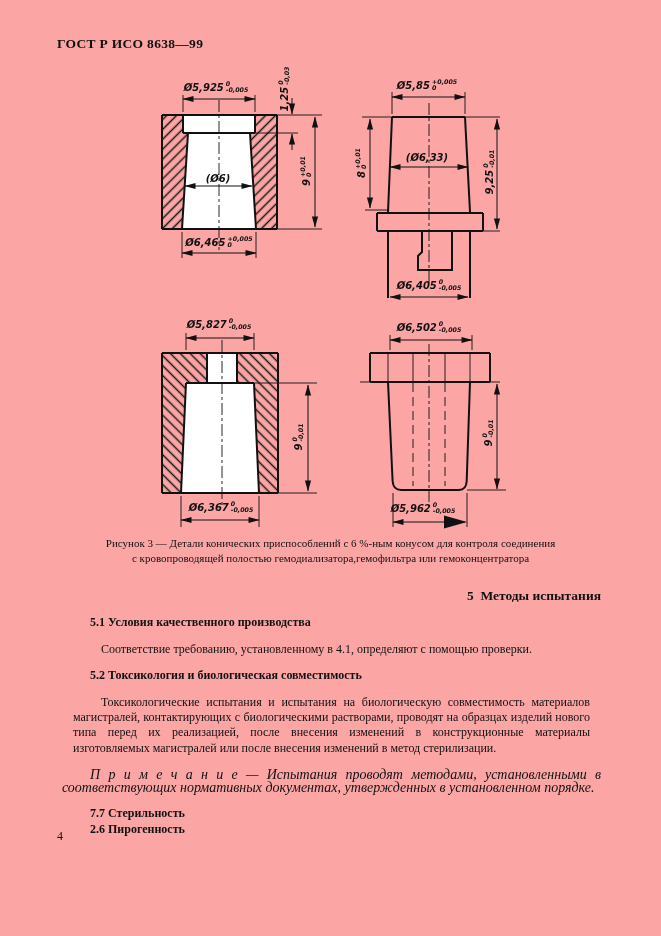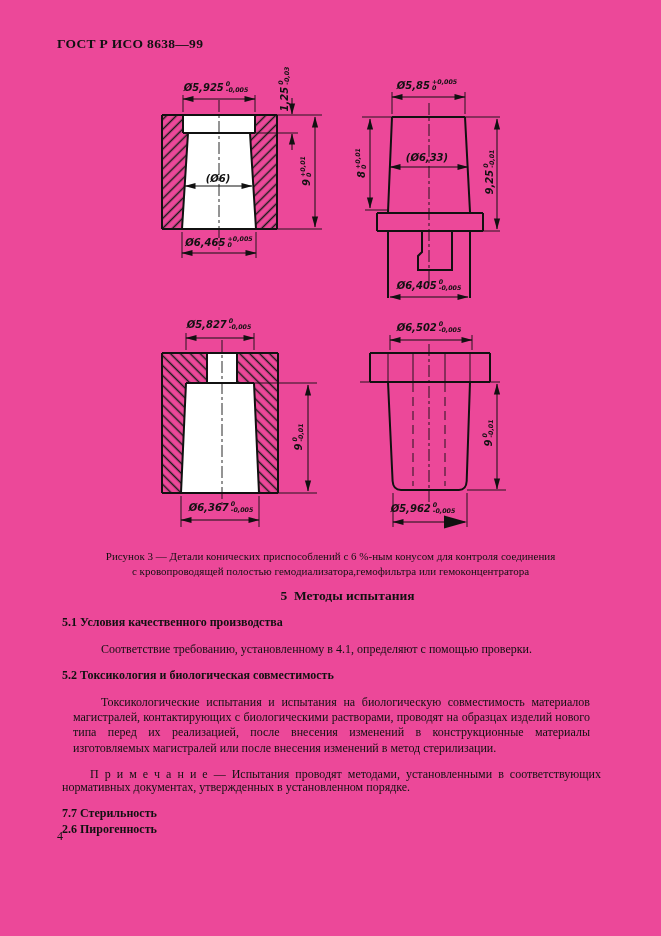--- a/index.html
+++ b/index.html
@@ -1,36 +1,36 @@
 <!DOCTYPE html>
 <html><head>
 <meta charset="utf-8">
 <style>
   html,body{margin:0;padding:0;background:#888;}
-  #page{position:relative;width:661px;height:936px;background:#ec4899;overflow:hidden;
+  #page{position:relative;width:661px;height:936px;background:#fca5a5;overflow:hidden;
         font-family:"Liberation Serif",serif;color:#111;}
   #art{position:absolute;left:0;top:0;pointer-events:none;}
   .hdr{position:absolute;left:57px;top:36px;font-weight:bold;font-size:13.5px;letter-spacing:.3px;}
   
   .anch{position:absolute;width:0;height:0;}
   .dim{position:absolute;transform:translate(-50%,-50%);display:flex;align-items:center;gap:2px;
        font-family:"DejaVu Sans",sans-serif;font-style:italic;font-weight:600;font-size:10px;
        white-space:nowrap;color:#111;}
   .dim.rot{transform:translate(-50%,-50%) rotate(-90deg);}
   .tol{display:inline-flex;flex-direction:column;align-items:flex-start;font-size:6.3px;
        line-height:6.2px;font-style:italic;font-weight:600;}
   
-  .cap{position:absolute;left:55px;top:549px;width:551px;text-align:center;
+  .cap{position:absolute;left:55px;top:536px;width:551px;text-align:center;
        font-size:11px;line-height:14.5px;}
   .body{position:absolute;left:62px;top:588px;width:539px;font-size:12px;line-height:15.4px;
         text-align:justify;}
-  .h5{font-size:13.5px;font-weight:bold;margin:0 0 12px 32px;white-space:pre;text-align:center;}
-  .st{font-weight:bold;text-align:left;}
+  .h5{font-size:13.5px;font-weight:bold;margin:0 0 12px 32px;white-space:pre;text-align:right;}
+  .st{font-weight:bold;margin-left:28px;text-align:left;}
   .para{text-indent:28px;margin:11px;}
-  .note{font-size:12px;line-height:13px;text-indent:28px;margin:12px 0;}
+  .note{font-size:14px;line-height:13px;text-indent:28px;margin:12px 0;font-style:italic;}
   .pnum{position:absolute;left:57px;top:829px;font-size:12px;}
 </style>
 </head>
 <body>
 
 <div id="page">
 
   <div class="hdr">ГОСТ Р ИСО 8638—99</div>
 
   <svg id="art" width="661" height="936" viewBox="0 0 661 936">

